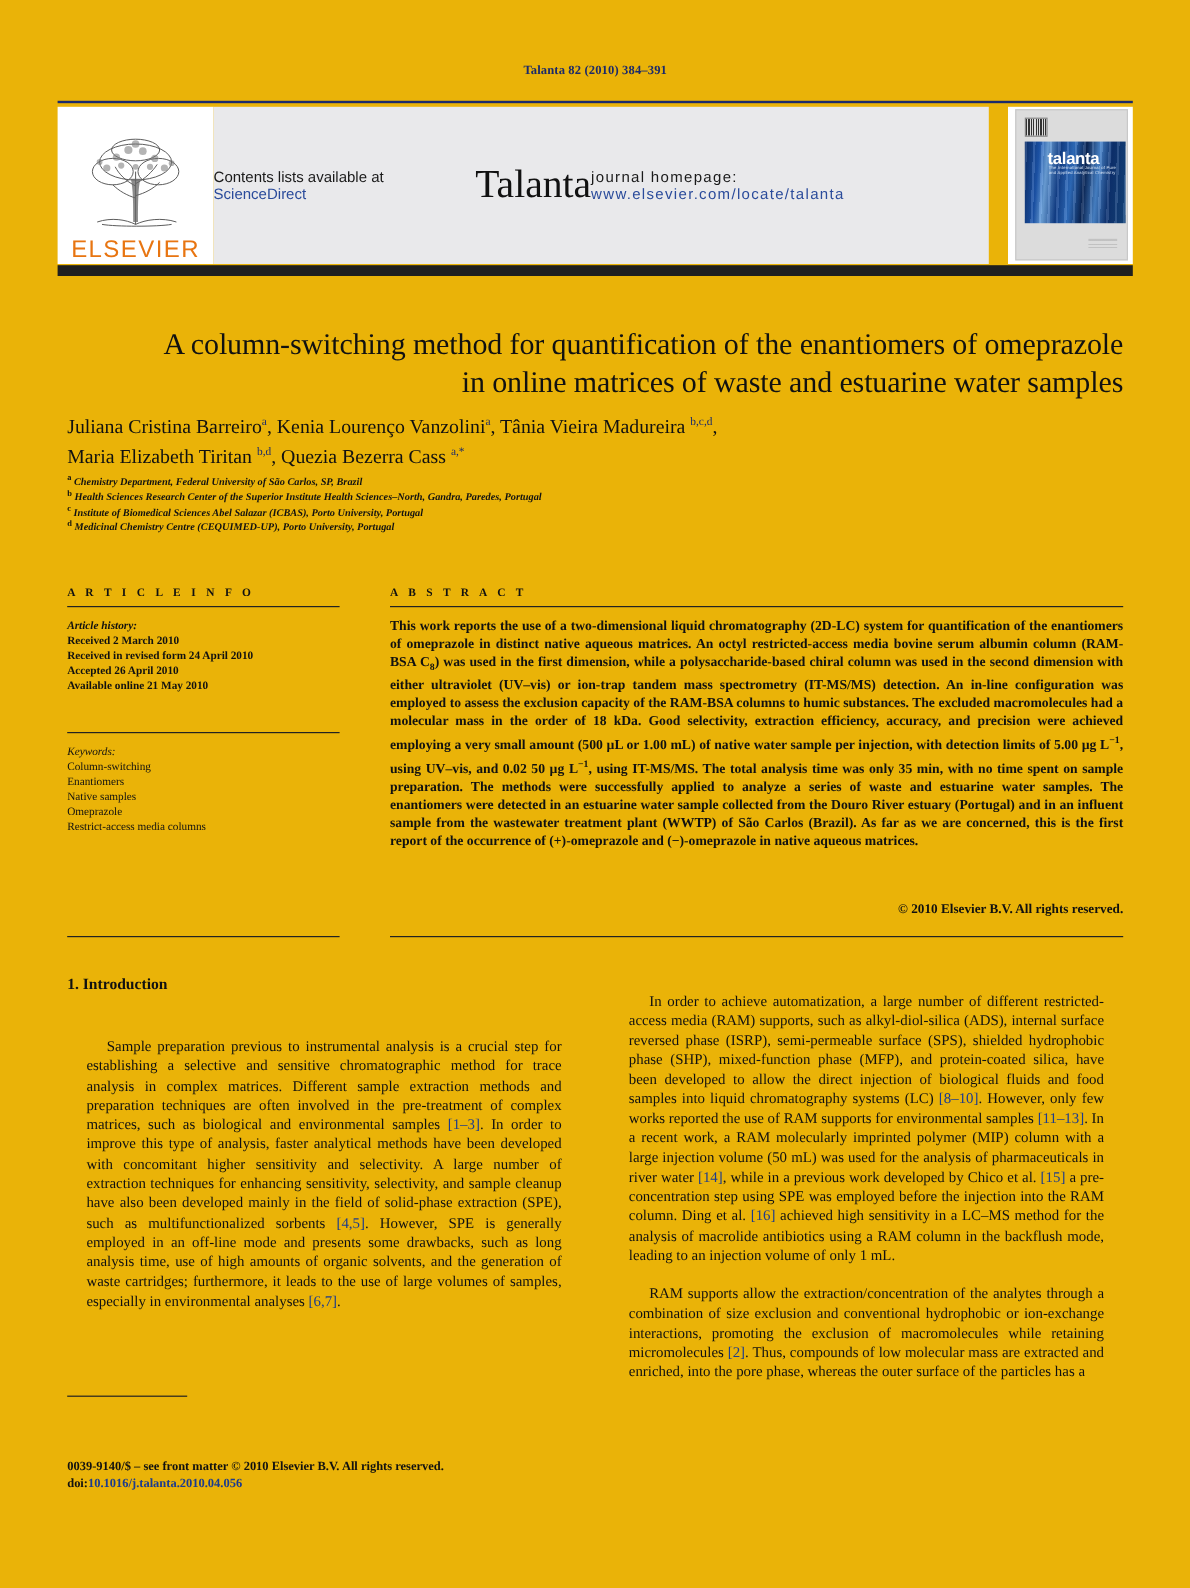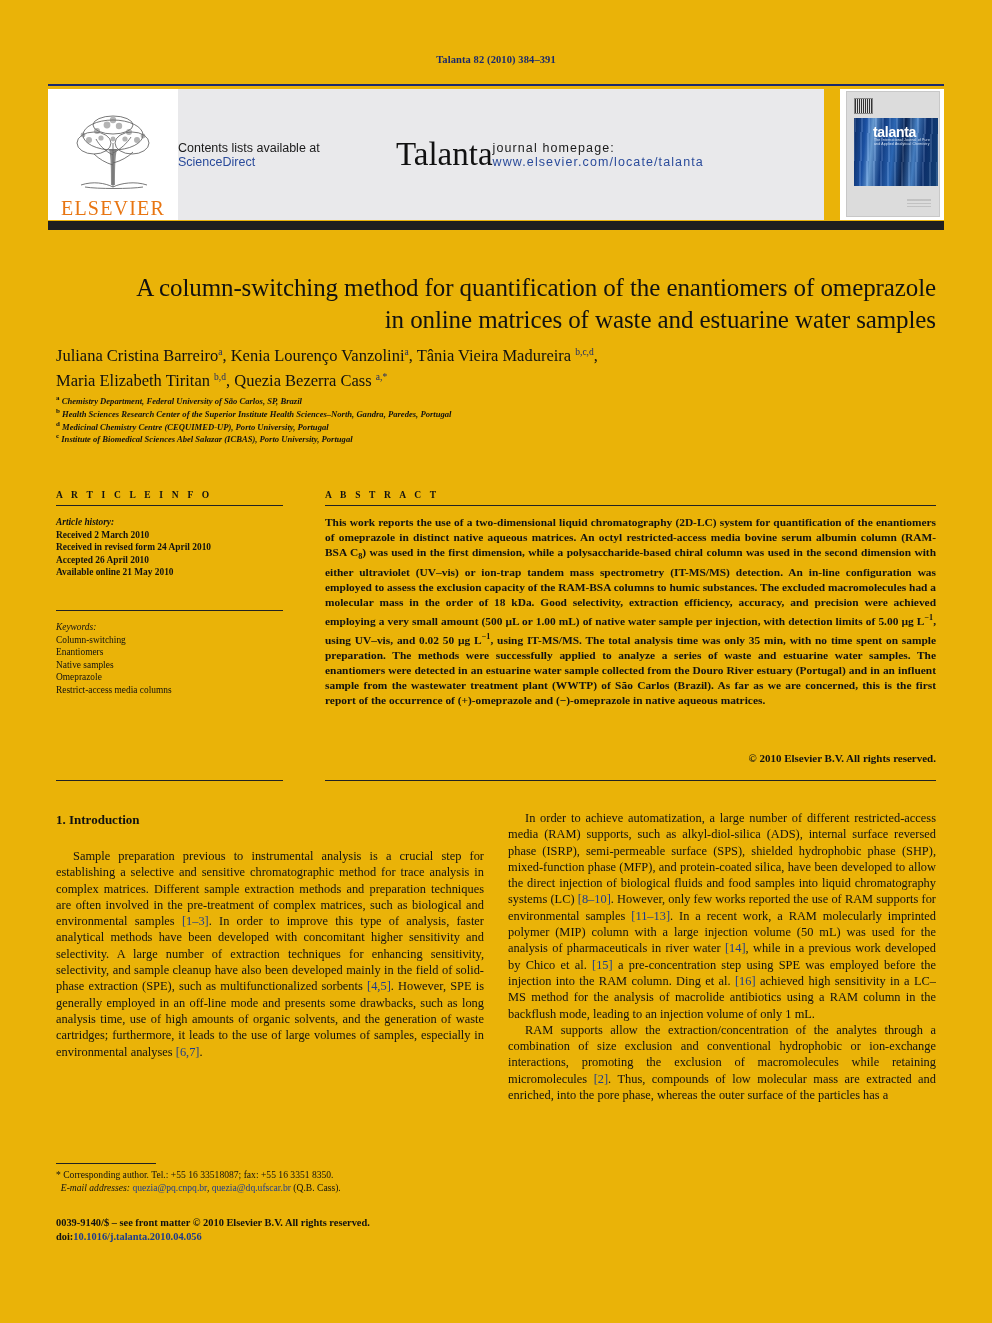--- a/index.html
+++ b/index.html
@@ -60,21 +60,21 @@
     background: #fff;
     display: flex;
     flex-direction: column;
     justify-content: flex-end;
     align-items: center;
     padding-bottom: 2px;
     box-sizing: border-box;
   }
   .tree-svg { display:block; }
   .elsevier-word {
-    font-family: Liberation Serif, serif;
+    font-family: Liberation Sans, sans-serif;
     font-size: 20px;
     letter-spacing: 1.2px;
     color: #E87511;
     line-height: 1;
     margin-top: 1px;
   }
   .contents-band {
     flex: 1 1 auto;
     background: #e9e9eb;
     position: relative;
@@ -318,21 +318,21 @@
     position: absolute;
     width: 428px;
     font-family: "Liberation Serif", serif;
     font-size: 12.4px;
     line-height: 16.3px;
     text-align: justify;
     color: #111;
   }
   .col.left  { left: 56px;  top: 848px; }
   .col.right { left: 508px; top: 810px; }
-  .col p { margin: 0; text-indent: 17px; }
+  .col p { margin: 16px; text-indent: 17px; }
   .ref { color: #1b3b8f; }
 
   
   .foot-rule {
     position: absolute;
     left: 56px;
     top: 1163px;
     width: 100px;
     border-top: 1px solid #222;
   }
@@ -444,22 +444,22 @@
     <span><span>Juliana Cristina Barreiro</span><sup>a</sup></span>,
     <span><span>Kenia Lourenço Vanzolini</span><sup>a</sup></span>,
     <span><span>Tânia Vieira Madureira</span> <sup>b,c,d</sup></span>,<br>
     <span><span>Maria Elizabeth Tiritan</span> <sup>b,d</sup></span>,
     <span><span>Quezia Bezerra Cass</span> <sup>a,*</sup></span>
   </div>
 
   <div class="affils">
     <div><span class="mk">a</span> <span>Chemistry Department, Federal University of São Carlos, SP, Brazil</span></div>
     <div><span class="mk">b</span> <span>Health Sciences Research Center of the Superior Institute Health Sciences–North, Gandra, Paredes, Portugal</span></div>
+    <div><span class="mk">c</span> <span>Institute of Biomedical Sciences Abel Salazar (ICBAS), Porto University, Portugal</span></div>
     <div><span class="mk">d</span> <span>Medicinal Chemistry Centre (CEQUIMED-UP), Porto University, Portugal</span></div>
-    <div><span class="mk">c</span> <span>Institute of Biomedical Sciences Abel Salazar (ICBAS), Porto University, Portugal</span></div>
   </div>
 
   <div class="infohead left">A R T I C L E   I N F O</div>
   <div class="infohead right">A B S T R A C T</div>
 
   <div class="rule info-top"></div>
   <div class="rule info-mid"></div>
   <div class="rule info-bot"></div>
   <div class="rule abs-top"></div>
   <div class="rule abs-bot"></div>
@@ -489,28 +489,19 @@
   <div class="col left">
     <p>Sample preparation previous to instrumental analysis is a crucial step for establishing a selective and sensitive chromatographic method for trace analysis in complex matrices. Different sample extraction methods and preparation techniques are often involved in the pre-treatment of complex matrices, such as biological and environmental samples <span class="ref" style="color:#1b3b8f">[1–3]</span>. In order to improve this type of analysis, faster analytical methods have been developed with concomitant higher sensitivity and selectivity. A large number of extraction techniques for enhancing sensitivity, selectivity, and sample cleanup have also been developed mainly in the field of solid-phase extraction (SPE), such as multifunctionalized sorbents <span class="ref" style="color:#1b3b8f">[4,5]</span>. However, SPE is generally employed in an off-line mode and presents some drawbacks, such as long analysis time, use of high amounts of organic solvents, and the generation of waste cartridges; furthermore, it leads to the use of large volumes of samples, especially in environmental analyses <span class="ref" style="color:#1b3b8f">[6,7]</span>.</p>
   </div>
 
   <div class="col right">
     <p>In order to achieve automatization, a large number of different restricted-access media (RAM) supports, such as alkyl-diol-silica (ADS), internal surface reversed phase (ISRP), semi-permeable surface (SPS), shielded hydrophobic phase (SHP), mixed-function phase (MFP), and protein-coated silica, have been developed to allow the direct injection of biological fluids and food samples into liquid chromatography systems (LC) <span class="ref" style="color:#1b3b8f">[8–10]</span>. However, only few works reported the use of RAM supports for environmental samples <span class="ref" style="color:#1b3b8f">[11–13]</span>. In a recent work, a RAM molecularly imprinted polymer (MIP) column with a large injection volume (50 mL) was used for the analysis of pharmaceuticals in river water <span class="ref" style="color:#1b3b8f">[14]</span>, while in a previous work developed by Chico et al. <span class="ref" style="color:#1b3b8f">[15]</span> a pre-concentration step using SPE was employed before the injection into the RAM column. Ding et al. <span class="ref" style="color:#1b3b8f">[16]</span> achieved high sensitivity in a LC–MS method for the analysis of macrolide antibiotics using a RAM column in the backflush mode, leading to an injection volume of only 1 mL.</p>
     <p>RAM supports allow the extraction/concentration of the analytes through a combination of size exclusion and conventional hydrophobic or ion-exchange interactions, promoting the exclusion of macromolecules while retaining micromolecules <span class="ref" style="color:#1b3b8f">[2]</span>. Thus, compounds of low molecular mass are extracted and enriched, into the pore phase, whereas the outer surface of the particles has a</p>
   </div>
 
   <div class="foot-rule"></div>
-  <div class="footnotes">
-    <div class="ln">* Corresponding author. Tel.: +55 16 33518087; fax: +55 16 3351 8350.</div>
-    <div class="ln">
-      &nbsp;&nbsp;<span class="it">E-mail addresses:</span>
-      <span class="link">quezia@pq.cnpq.br</span>,
-      <span class="link">quezia@dq.ufscar.br</span>
-      <span>(Q.B. Cass).</span>
-    </div>
-  </div>
 
   <div class="issn">
     <div>0039-9140/$ – see front matter © 2010 Elsevier B.V. All rights reserved.</div>
     <div><span>doi:</span><span class="doi">10.1016/j.talanta.2010.04.056</span></div>
   </div>
 
 </div>
 
 </body></html>

